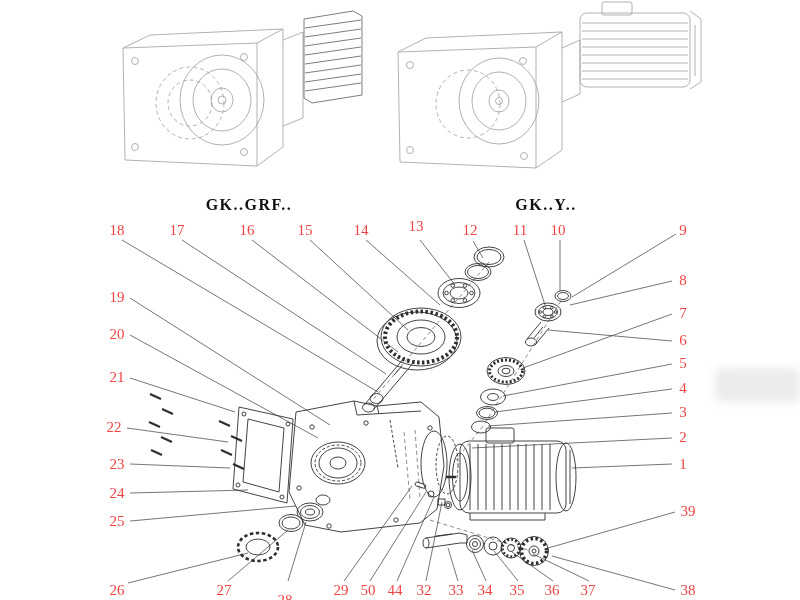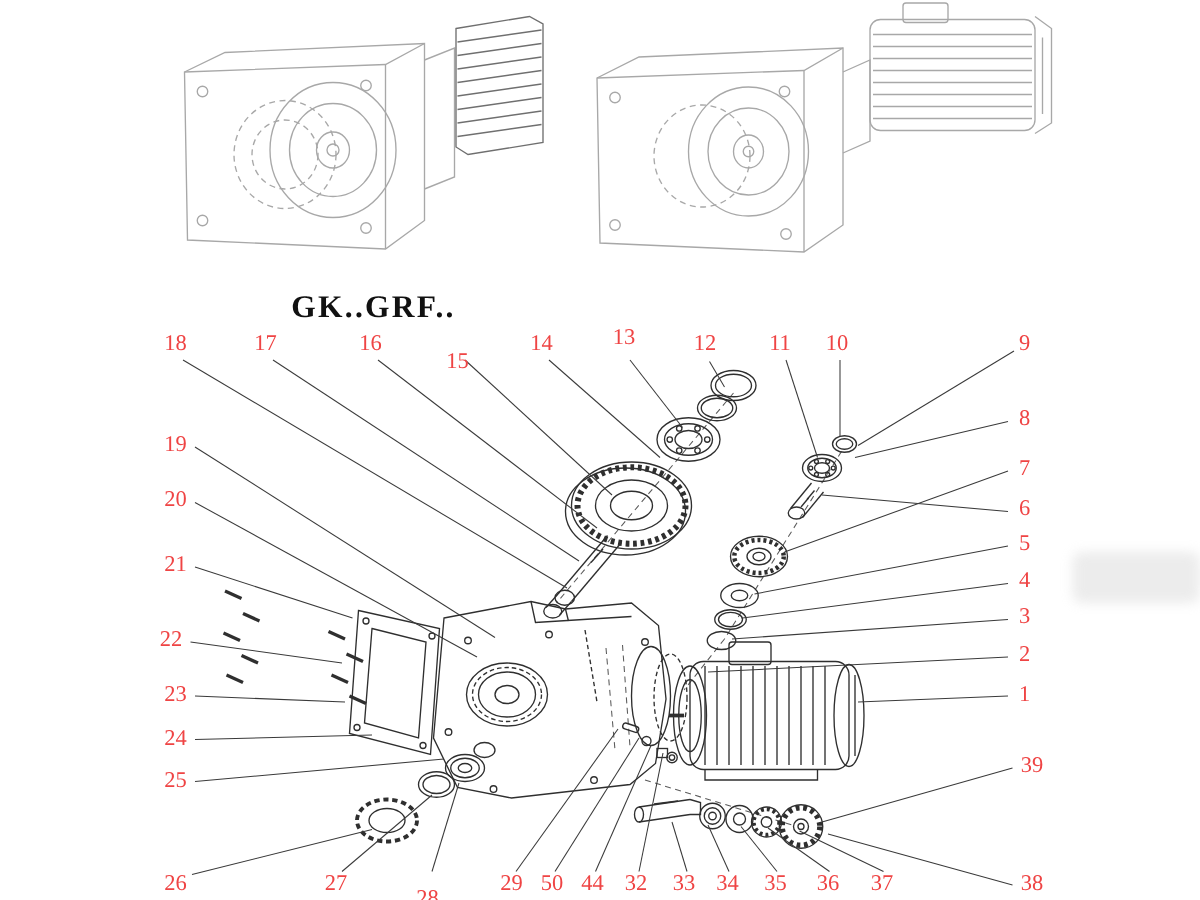--- a/index.html
+++ b/index.html
@@ -1,19 +1,19 @@
 <!DOCTYPE html>
 <html><head>
 <meta charset="utf-8">
 <style>
   html,body{margin:0;padding:0;background:#fff;}
   .stage{position:relative;width:800px;height:600px;background:#ffffff;overflow:hidden;
          font-family:"Liberation Serif","DejaVu Serif",serif;}
   .stage svg{position:absolute;left:0;top:0;}
-  .caption{position:absolute;transform:translate(-50%,-50%);font-weight:bold;font-size:21px;
+  .caption{position:absolute;transform:translate(-50%,-50%);font-weight:bold;font-size:16px;
            letter-spacing:1.5px;color:#111;white-space:nowrap;}
   .callout{position:absolute;transform:translate(-50%,-50%);font-size:15px;color:#ef4444;
            line-height:1;white-space:nowrap;}
   .watermark{position:absolute;left:715px;top:368px;width:85px;height:34px;background:#c9c9c9;
              opacity:.35;border-radius:6px;filter:blur(4px);}
 </style>
 </head>
 <body>
 
 <div class="stage">
@@ -304,25 +304,26 @@
         <line x1="518" y1="581" x2="494" y2="551"></line>
         <line x1="553" y1="581" x2="512" y2="552"></line>
         <line x1="589" y1="581" x2="533" y2="554"></line>
       </g>
     </g>
   </svg>
 
   <div class="watermark"></div>
 
   <div class="caption" style="left:249px;top:205px">GK..GRF..</div>
+  <div class="caption" style="left:546px;top:205px">GK..Y..</div>
 
   <span class="callout" style="left:117px;top:230px">18</span>
   <span class="callout" style="left:177px;top:230px">17</span>
   <span class="callout" style="left:247px;top:230px">16</span>
-  <span class="callout" style="left:305px;top:242px">15</span>
+  <span class="callout" style="left:305px;top:230px">15</span>
   <span class="callout" style="left:361px;top:230px">14</span>
   <span class="callout" style="left:416px;top:226px">13</span>
   <span class="callout" style="left:470px;top:230px">12</span>
   <span class="callout" style="left:520px;top:230px">11</span>
   <span class="callout" style="left:558px;top:230px">10</span>
   <span class="callout" style="left:683px;top:230px">9</span>
   <span class="callout" style="left:683px;top:280px">8</span>
   <span class="callout" style="left:683px;top:313px">7</span>
   <span class="callout" style="left:683px;top:340px">6</span>
   <span class="callout" style="left:683px;top:363px">5</span>

